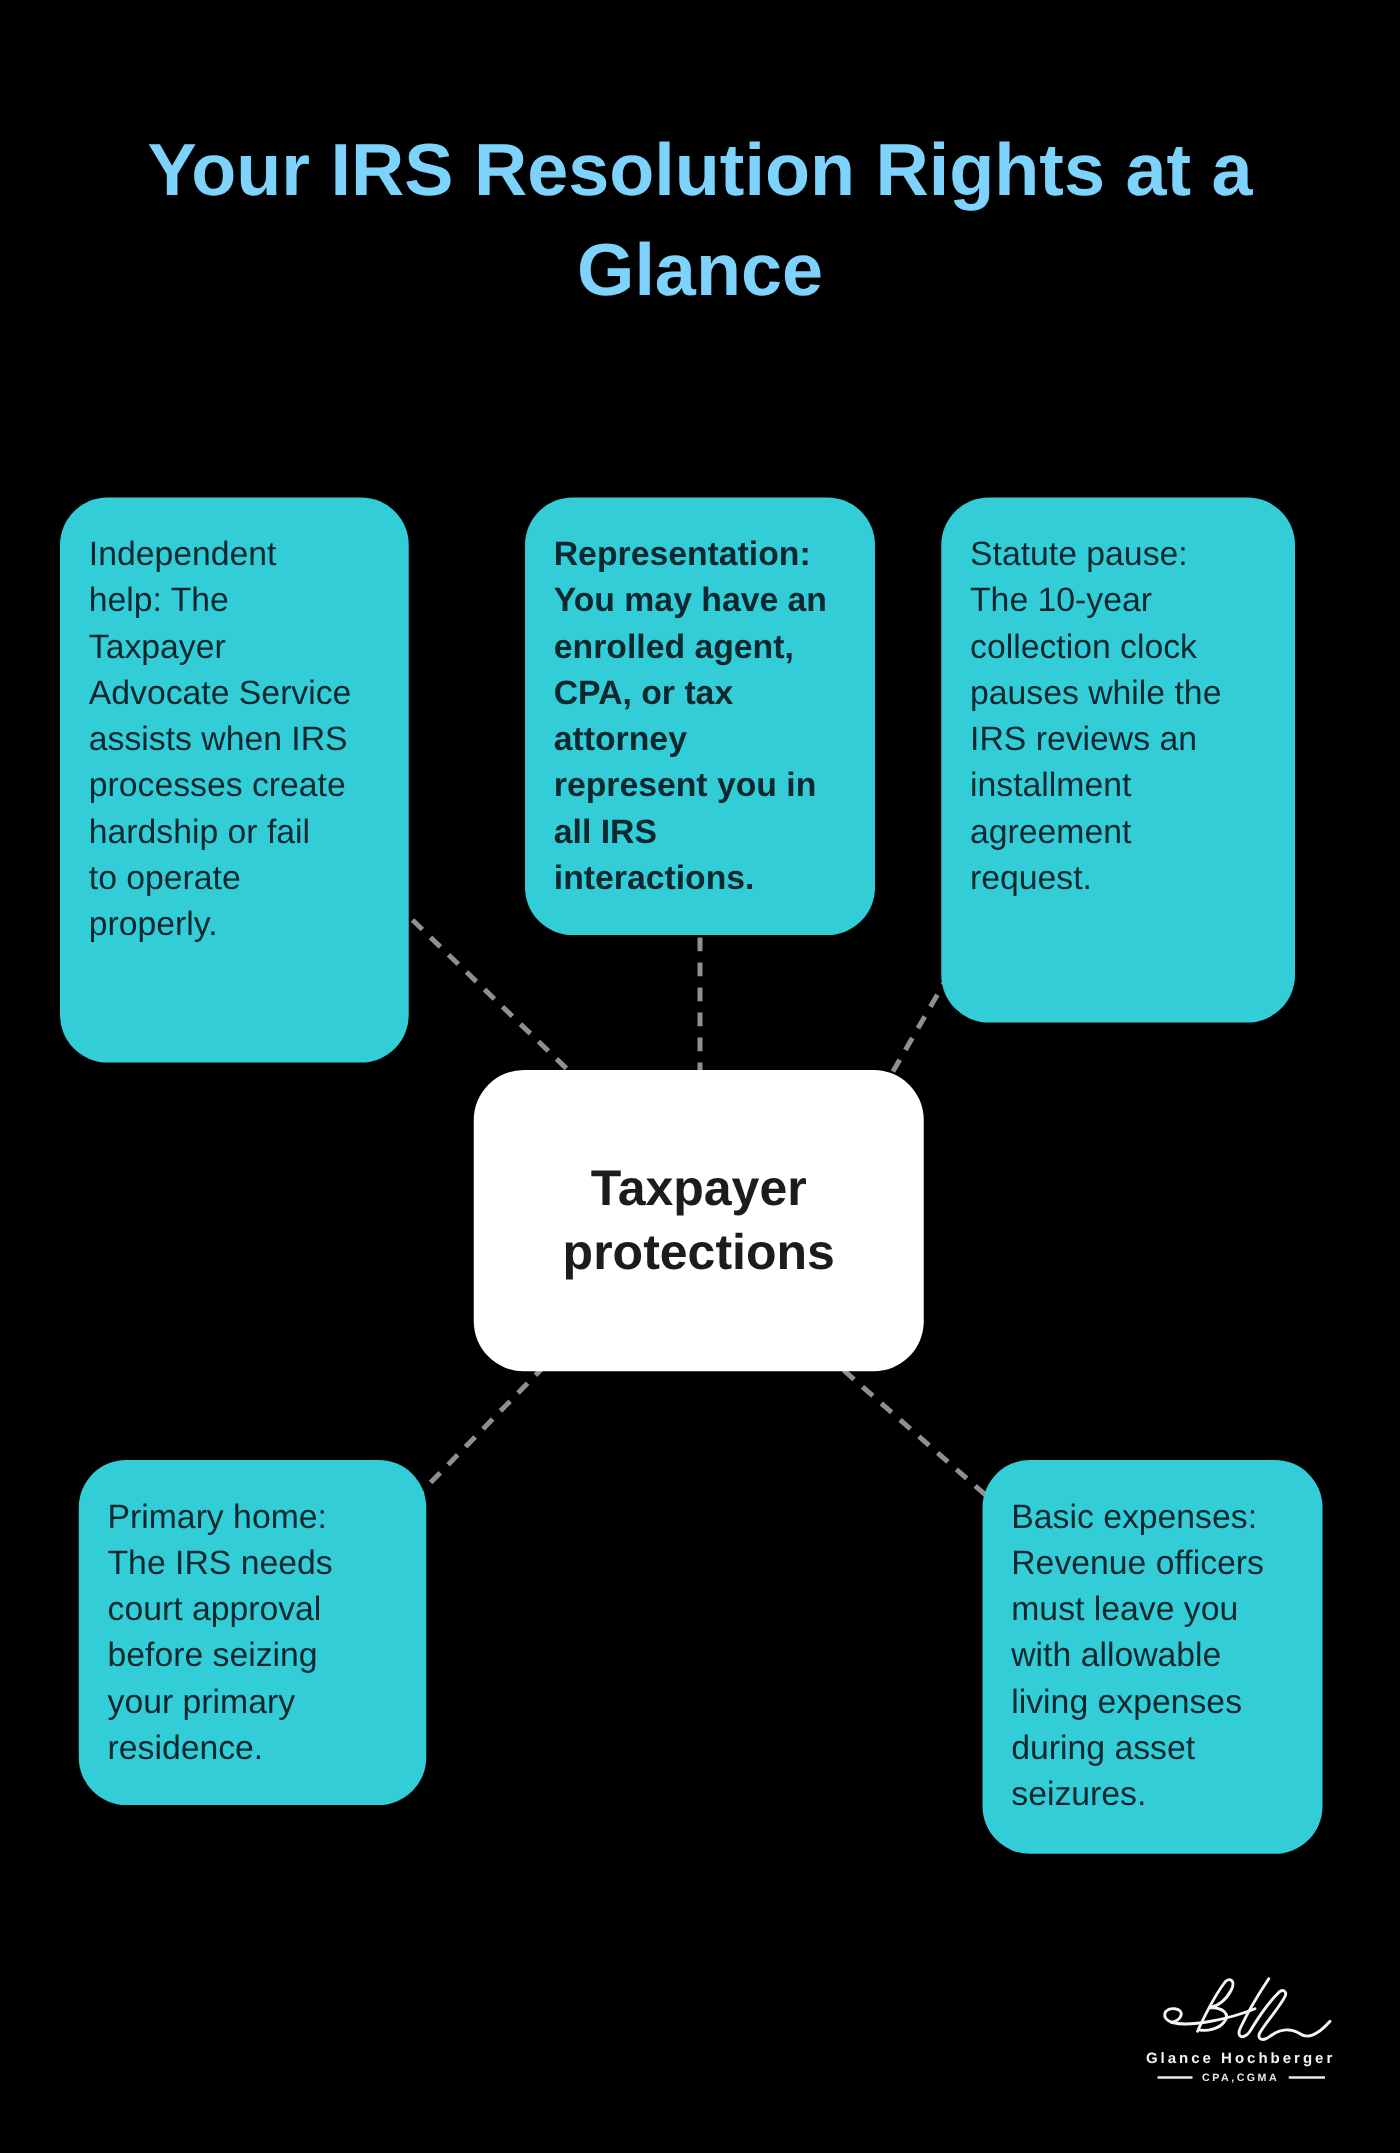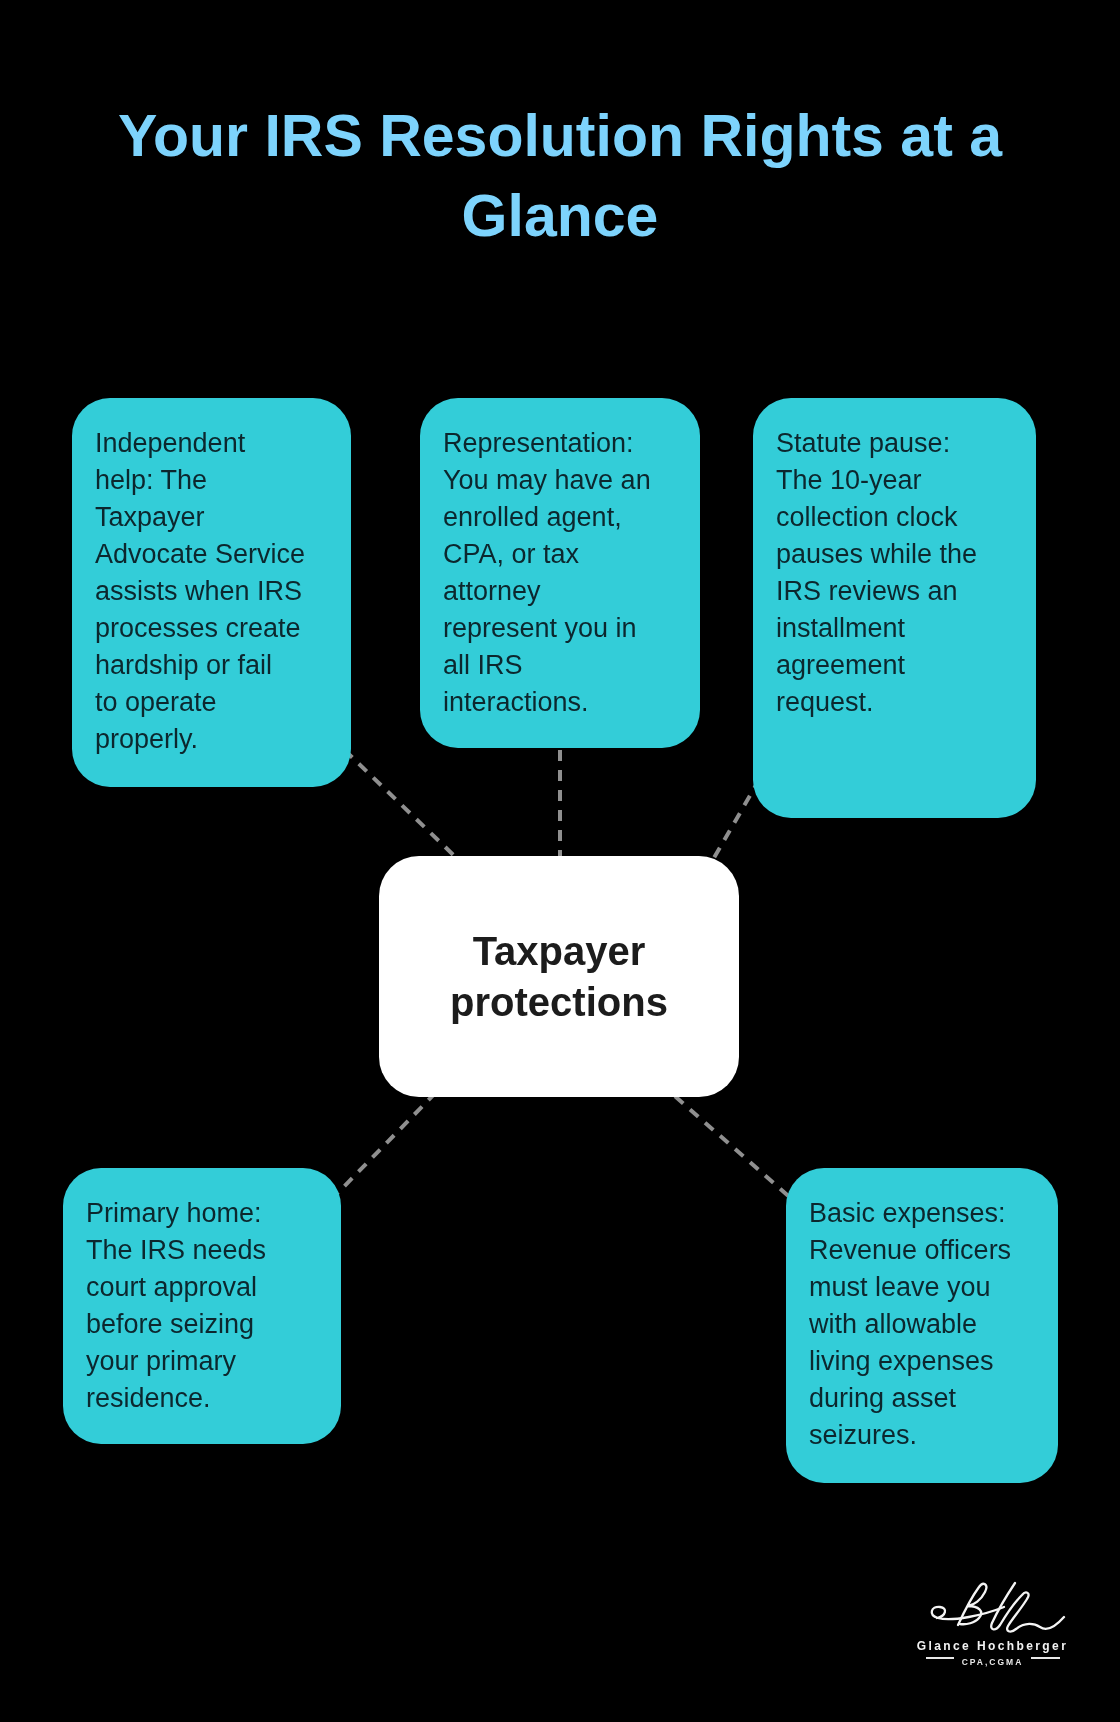--- a/index.html
+++ b/index.html
@@ -29,22 +29,22 @@
     background:#33cdd8;
     border-radius:38px;
     color:#0c272e;
     font-size:27px;
     line-height:37px;
     padding:27px 22px 0 23px;
     box-sizing:border-box;
     white-space:pre-line;
     z-index:2;
   }
-  .node-1{left:72px;top:398px;width:279px;height:389px;}
-  .node-2{left:420px;top:398px;width:280px;height:350px;}
+  .node-1{left:48px;top:398px;width:279px;height:452px;}
+  .node-2{left:420px;top:398px;width:280px;height:350px;font-weight:bold;}
   .node-3{left:753px;top:398px;width:283px;height:420px;}
   .node-4{left:63px;top:1168px;width:278px;height:276px;}
   .node-5{left:786px;top:1168px;width:272px;height:315px;}
   .center-node{
     position:absolute;
     left:379px;top:856px;width:360px;height:241px;
     background:#ffffff;
     border-radius:40px;
     color:#1c1c1c;
     display:flex;align-items:center;justify-content:center;
@@ -63,21 +63,21 @@
   .monogram path{fill:none;stroke:#f4f4f4;stroke-width:2.3px;stroke-linecap:round;}
   .sig-name{
     color:#f2f2f2;
     font-size:12px;
     font-weight:bold;
     letter-spacing:2.4px;
     white-space:nowrap;
     margin-top:1px;
   }
   .sig-credentials{
-    display:flex;gap:8px;
+    display:flex;align-items:center;gap:8px;
     margin-top:4px;
     width:134px;justify-content:center;
   }
   .sig-credentials .rule{height:1.5px;background:#e8e8e8;flex:1;}
   .sig-cred-text{
     color:#e8e8e8;
     font-size:8.5px;
     font-weight:bold;
     letter-spacing:2px;
     white-space:nowrap;

